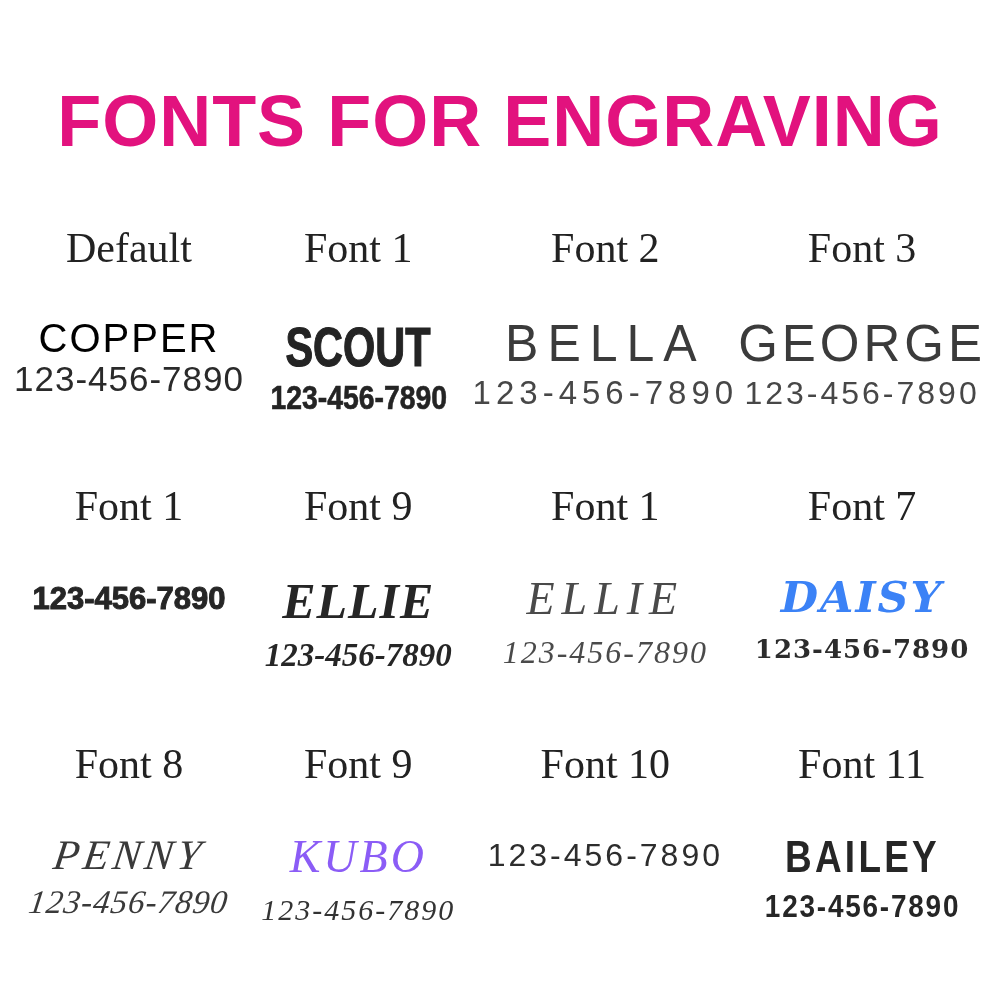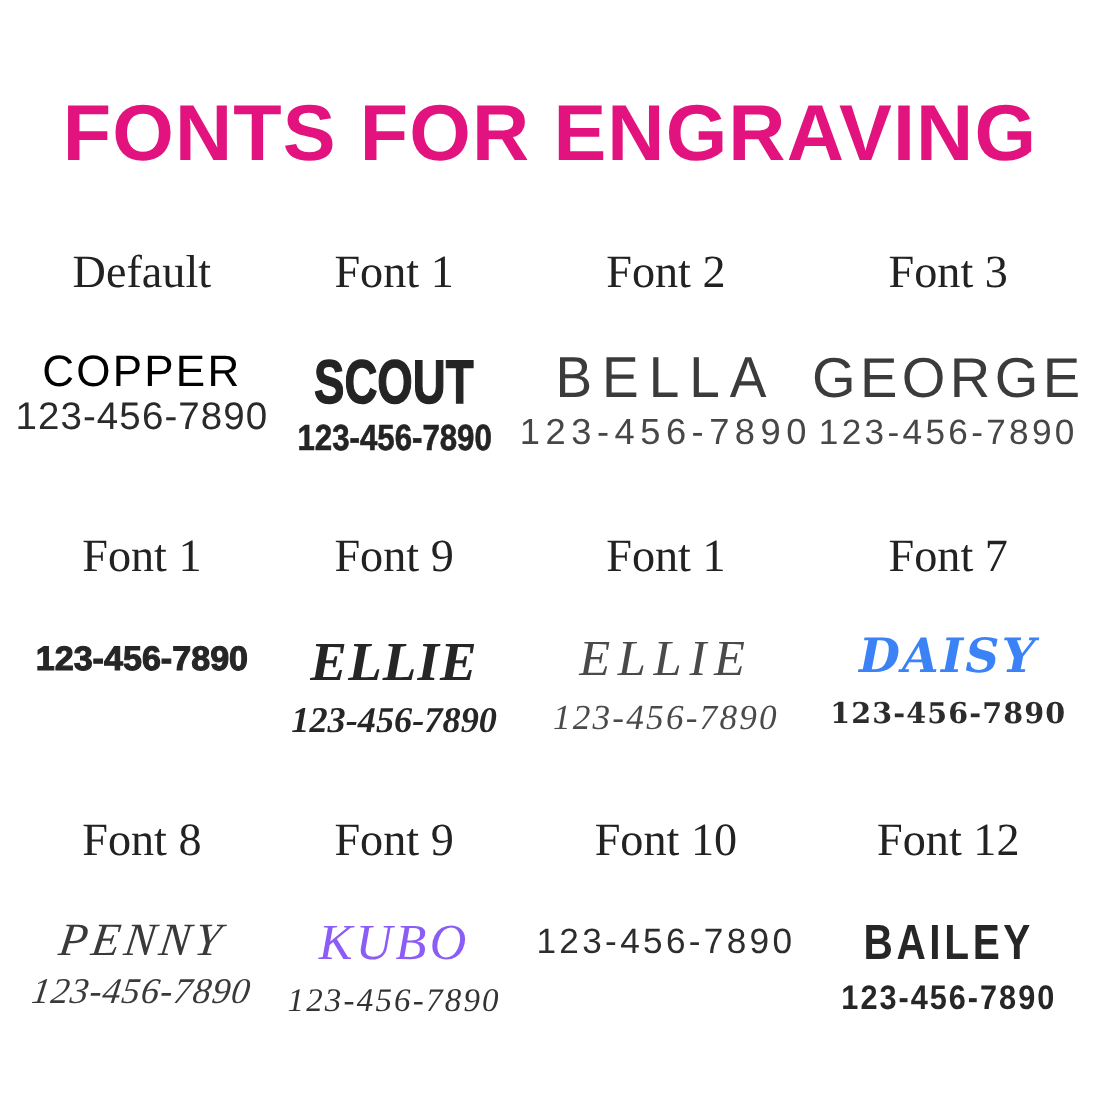--- a/index.html
+++ b/index.html
@@ -165,19 +165,19 @@
       <div class="sample">KUBO</div>
       <div class="number">123-456-7890</div>
     </div>
 
     <div class="cell c10">
       <div class="label">Font 10</div>
       <div class="number">123-456-7890</div>
     </div>
 
     <div class="cell c11">
-      <div class="label">Font 12</div>
+      <div class="label">Font 11</div>
       <div class="sample">BAILEY</div>
       <div class="number">123-456-7890</div>
     </div>
 
   </div>
 </div>
 
 </body></html>

